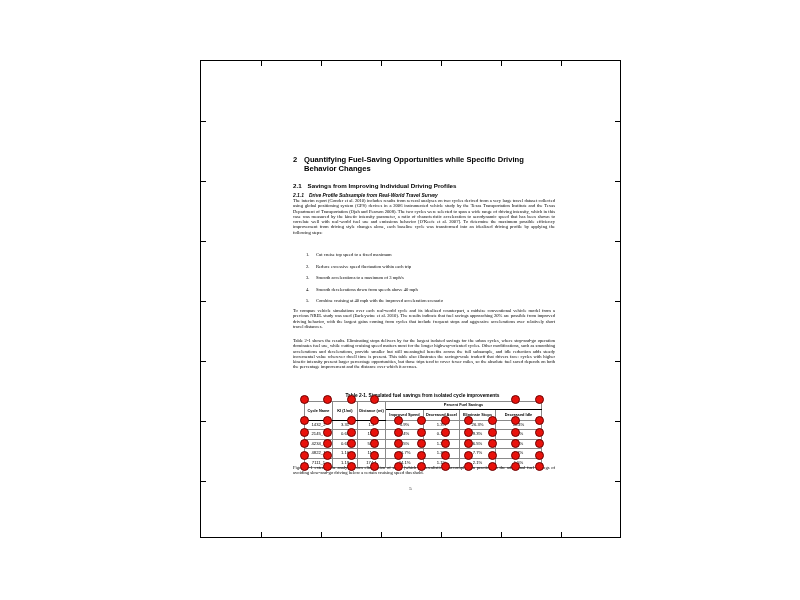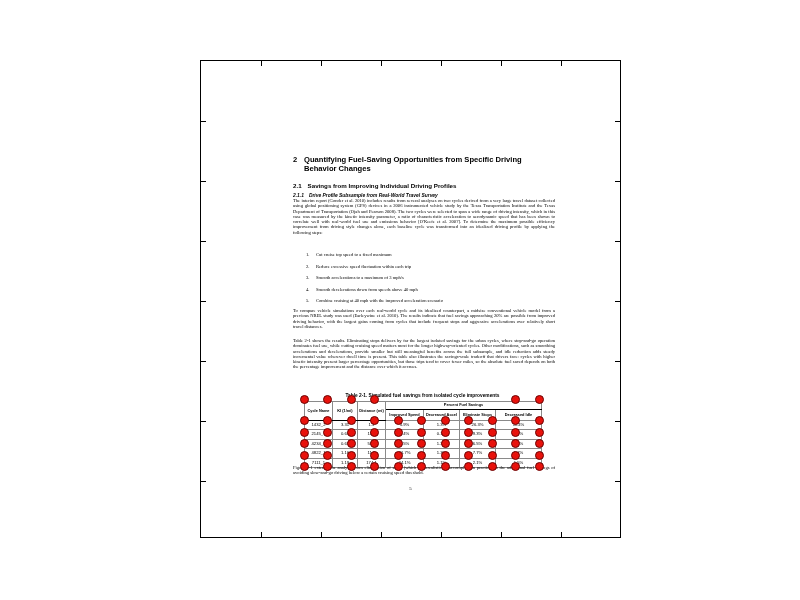--- a/index.html
+++ b/index.html
@@ -45,21 +45,21 @@
 </style>
 </head>
 <body>
 
 <div id="canvas">
   <div id="page">
 
     <div id="content">
       <div class="h1">
         <span class="num">2</span>
-        <span>Quantifying Fuel-Saving Opportunities from Specific Driving Behavior Changes</span>
+        <span>Quantifying Fuel-Saving Opportunities while Specific Driving Behavior Changes</span>
       </div>
       <div class="h2">
         <span class="num">2.1</span>
         <span>Savings from Improving Individual Driving Profiles</span>
       </div>
       <div class="h3">
         <span class="num">2.1.1</span>
         <span>Drive Profile Subsample from Real-World Travel Survey</span>
       </div>
 

